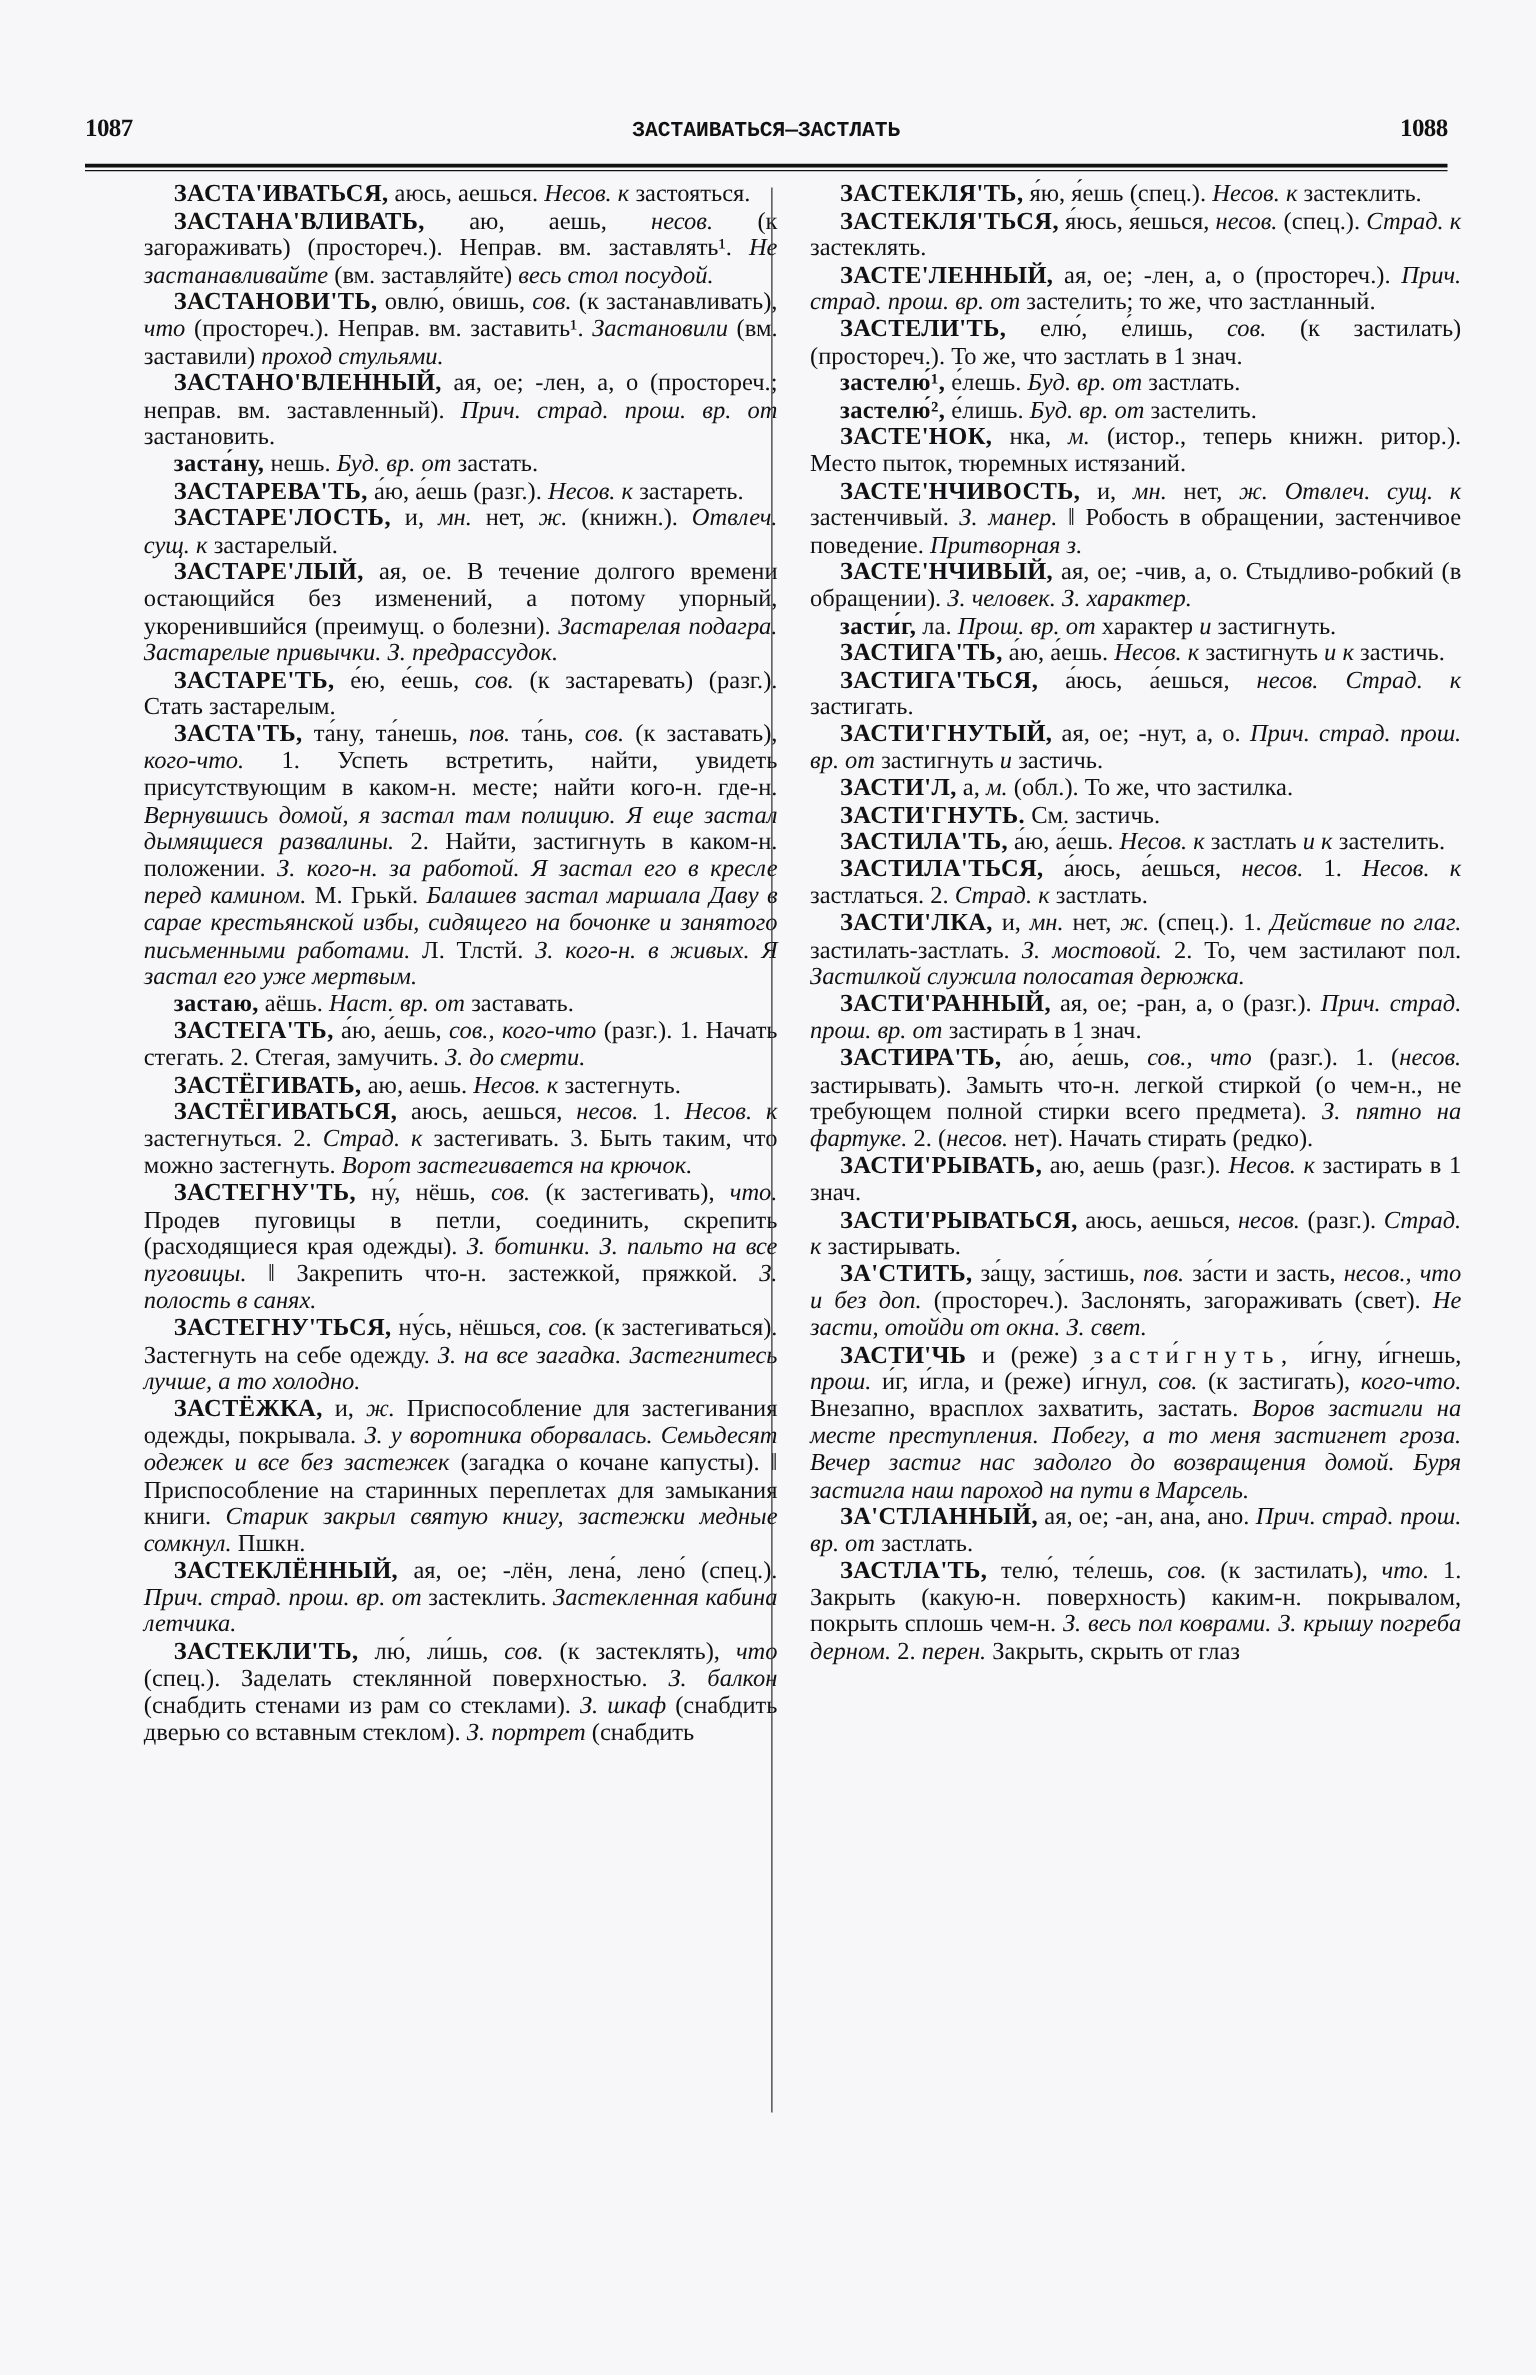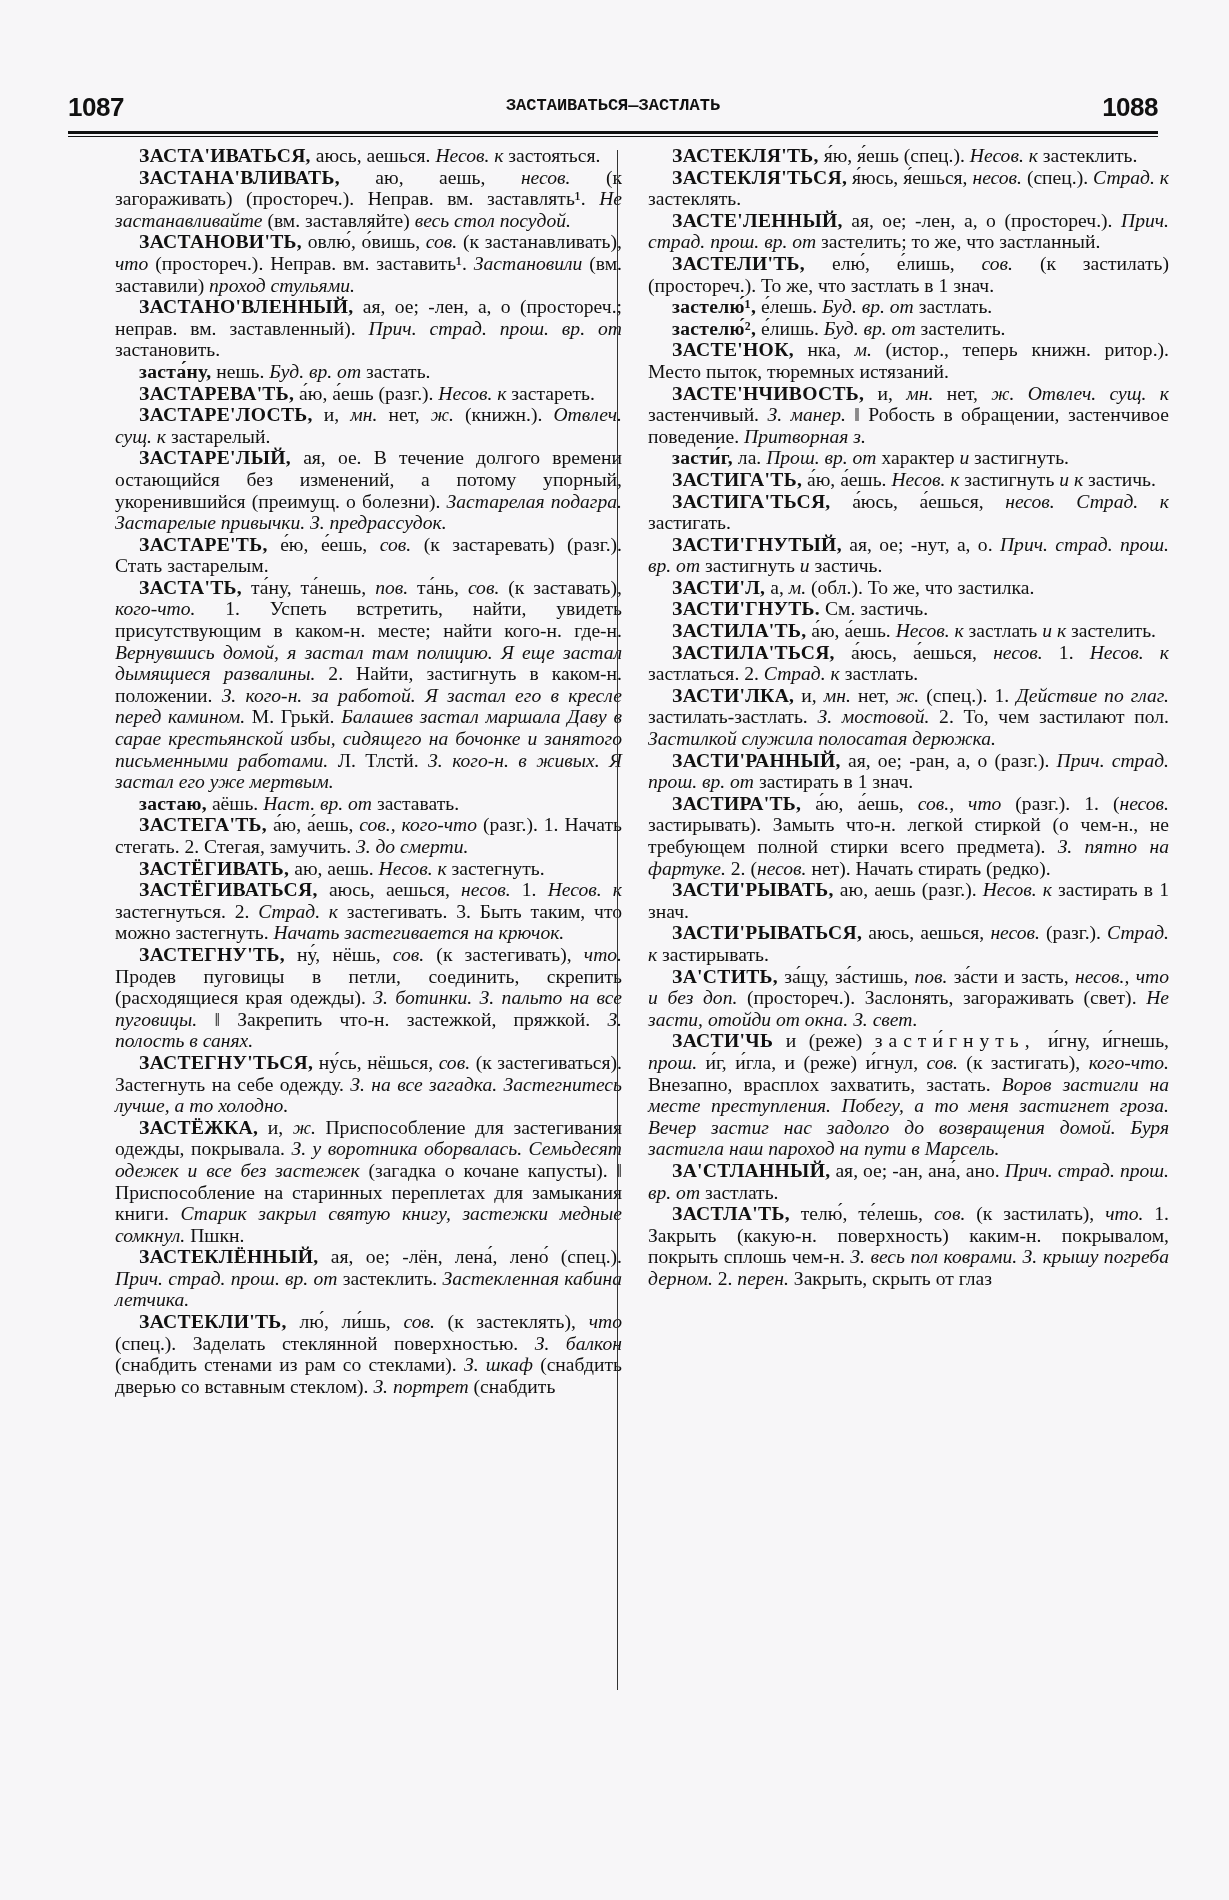--- a/index.html
+++ b/index.html
@@ -1,19 +1,19 @@
 <!DOCTYPE html>
 <html><head>
 <meta charset="utf-8">
 <style>
   html, body { margin:0; padding:0; background:#f7f6f8; }
   body { width:1229px; height:1900px; position:relative; overflow:hidden;
          font-family:"DejaVu Serif","Liberation Serif",serif; color:#111; }
   .header { position:absolute; left:68px; top:92px; width:1090px; height:34px; }
-  .pnum { position:absolute; top:0; font-family:Liberation Sans, sans-serif; font-weight:bold; font-size:26px; letter-spacing:-0.5px; }
+  .pnum { position:absolute; top:0; font-family:Liberation Serif, serif; font-weight:bold; font-size:20px; letter-spacing:-0.5px; }
   .pnum.left { left:0; } .pnum.right { right:0;margin-left:28px; }
   .running { position:absolute; left:0; right:0; top:4px; text-align:center; font-family:Liberation Mono, monospace; font-weight:bold; font-size:17px; }
   .rule { position:absolute; left:68px; width:1090px; background:#111; }
   .rule.r1 { top:131px; height:3px; } .rule.r2 { top:136px; height:1px; }
   .col { position:absolute; top:145px; font-family:"Liberation Serif",serif; font-size:19.6px; line-height:21.6px; text-align:justify;margin-left:17px; }
   .col.left { left:98px; width:507px; }
   .col.right { left:631px; width:521px; }
   .divider { position:absolute; left:617px; top:150px; width:1px; height:1540px; background:#333; }
   .entry { margin:0; text-indent:24px; hyphens:manual; }
   .entry.cont { text-indent:0; }
@@ -39,37 +39,38 @@
     <p class="entry"><span class="hw">ЗАСТАНО'ВЛЕННЫЙ,</span><span> ая, ое; -лен, а, о (простореч.; неправ. вм. заставленный). </span><span class="it">Прич. страд. прош. вр. от</span><span> застановить.</span></p>
     <p class="entry"><span class="hw">заста́ну,</span><span> нешь. </span><span class="it">Буд. вр. от</span><span> застать.</span></p>
     <p class="entry"><span class="hw">ЗАСТАРЕВА'ТЬ,</span><span> а́ю, а́ешь (разг.). </span><span class="it">Несов. к</span><span> застареть.</span></p>
     <p class="entry"><span class="hw">ЗАСТАРЕ'ЛОСТЬ,</span><span> и, </span><span class="it">мн.</span><span> нет, </span><span class="it">ж.</span><span> (книжн.). </span><span class="it">Отвлеч. сущ. к</span><span> застарелый.</span></p>
     <p class="entry"><span class="hw">ЗАСТАРЕ'ЛЫЙ,</span><span> ая, ое. В течение долгого времени остающийся без изменений, а потому упорный, укоренившийся (преимущ. о болезни). </span><span class="it">Застарелая подагра. Застарелые привычки. З. предрассудок.</span></p>
     <p class="entry"><span class="hw">ЗАСТАРЕ'ТЬ,</span><span> е́ю, е́ешь, </span><span class="it">сов.</span><span> (к застаревать) (разг.). Стать застарелым.</span></p>
     <p class="entry"><span class="hw">ЗАСТА'ТЬ,</span><span> та́ну, та́нешь, </span><span class="it">пов.</span><span> та́нь, </span><span class="it">сов.</span><span> (к заставать), </span><span class="it">кого-что.</span><span> 1. Успеть встретить, найти, увидеть присутствующим в каком-н. месте; найти кого-н. где-н. </span><span class="it">Вернувшись домой, я застал там полицию. Я еще застал дымящиеся развалины.</span><span> 2. Найти, застигнуть в каком-н. положении. </span><span class="it">З. кого-н. за работой. Я застал его в кресле перед камином.</span><span> М. Грькй. </span><span class="it">Балашев застал маршала Даву в сарае крестьянской избы, сидящего на бочонке и занятого письменными работами.</span><span> Л. Тлстй. </span><span class="it">З. кого-н. в живых. Я застал его уже мертвым.</span></p>
     <p class="entry"><span class="hw">застаю,</span><span> аёшь. </span><span class="it">Наст. вр. от</span><span> заставать.</span></p>
     <p class="entry"><span class="hw">ЗАСТЕГА'ТЬ,</span><span> а́ю, а́ешь, </span><span class="it">сов., кого-что</span><span> (разг.). 1. Начать стегать. 2. Стегая, замучить. </span><span class="it">З. до смерти.</span></p>
     <p class="entry"><span class="hw">ЗАСТЁГИВАТЬ,</span><span> аю, аешь. </span><span class="it">Несов. к</span><span> застегнуть.</span></p>
-    <p class="entry"><span class="hw">ЗАСТЁГИВАТЬСЯ,</span><span> аюсь, аешься, </span><span class="it">несов.</span><span> 1. </span><span class="it">Несов. к</span><span> застегнуться. 2. </span><span class="it">Страд. к</span><span> застегивать. 3. Быть таким, что можно застегнуть. </span><span class="it">Начать застегивается на крючок.</span></p>
+    <p class="entry"><span class="hw">ЗАСТЁГИВАТЬСЯ,</span><span> аюсь, аешься, </span><span class="it">несов.</span><span> 1. </span><span class="it">Несов. к</span><span> застегнуться. 2. </span><span class="it">Страд. к</span><span> застегивать. 3. Быть таким, что можно застегнуть. </span><span class="it">Ворот застегивается на крючок.</span></p>
     <p class="entry"><span class="hw">ЗАСТЕГНУ'ТЬ,</span><span> ну́, нёшь, </span><span class="it">сов.</span><span> (к застегивать), </span><span class="it">что.</span><span> Продев пуговицы в петли, соединить, скрепить (расходящиеся края одежды). </span><span class="it">З. ботинки. З. пальто на все пуговицы.</span><span> ‖ Закрепить что-н. застежкой, пряжкой. </span><span class="it">З. полость в санях.</span></p>
     <p class="entry"><span class="hw">ЗАСТЕГНУ'ТЬСЯ,</span><span> ну́сь, нёшься, </span><span class="it">сов.</span><span> (к застегиваться). Застегнуть на себе одежду. </span><span class="it">З. на все загадка. Застегнитесь лучше, а то холодно.</span></p>
     <p class="entry"><span class="hw">ЗАСТЁЖКА,</span><span> и, </span><span class="it">ж.</span><span> Приспособление для застегивания одежды, покрывала. </span><span class="it">З. у воротника оборвалась. Семьдесят одежек и все без застежек</span><span> (загадка о кочане капусты). ‖ Приспособление на старинных переплетах для замыкания книги. </span><span class="it">Старик закрыл святую книгу, застежки медные сомкнул.</span><span> Пшкн.</span></p>
     <p class="entry"><span class="hw">ЗАСТЕКЛЁННЫЙ,</span><span> ая, ое; -лён, лена́, лено́ (спец.). </span><span class="it">Прич. страд. прош. вр. от</span><span> застеклить. </span><span class="it">Застекленная кабина летчика.</span></p>
     <p class="entry"><span class="hw">ЗАСТЕКЛИ'ТЬ,</span><span> лю́, ли́шь, </span><span class="it">сов.</span><span> (к застеклять), </span><span class="it">что</span><span> (спец.). Заделать стеклянной поверхностью. </span><span class="it">З. балкон</span><span> (снабдить стенами из рам со стеклами). </span><span class="it">З. шкаф</span><span> (снабдить дверью со вставным стеклом). </span><span class="it">З. портрет</span><span> (снабдить</span></p>
   </div>
 <div class="divider"></div>
 <div class="col right">
     <p class="entry"><span class="hw">ЗАСТЕКЛЯ'ТЬ,</span><span> я́ю, я́ешь (спец.). </span><span class="it">Несов. к</span><span> застеклить.</span></p>
     <p class="entry"><span class="hw">ЗАСТЕКЛЯ'ТЬСЯ,</span><span> я́юсь, я́ешься, </span><span class="it">несов.</span><span> (спец.). </span><span class="it">Страд. к</span><span> застеклять.</span></p>
     <p class="entry"><span class="hw">ЗАСТЕ'ЛЕННЫЙ,</span><span> ая, ое; -лен, а, о (простореч.). </span><span class="it">Прич. страд. прош. вр. от</span><span> застелить; то же, что застланный.</span></p>
     <p class="entry"><span class="hw">ЗАСТЕЛИ'ТЬ,</span><span> елю́, е́лишь, </span><span class="it">сов.</span><span> (к застилать) (простореч.). То же, что застлать в 1 знач.</span></p>
     <p class="entry"><span class="hw">застелю́¹,</span><span> е́лешь. </span><span class="it">Буд. вр. от</span><span> застлать.</span></p>
     <p class="entry"><span class="hw">застелю́²,</span><span> е́лишь. </span><span class="it">Буд. вр. от</span><span> застелить.</span></p>
     <p class="entry"><span class="hw">ЗАСТЕ'НОК,</span><span> нка, </span><span class="it">м.</span><span> (истор., теперь книжн. ритор.). Место пыток, тюремных истязаний.</span></p>
     <p class="entry"><span class="hw">ЗАСТЕ'НЧИВОСТЬ,</span><span> и, </span><span class="it">мн.</span><span> нет, </span><span class="it">ж. Отвлеч. сущ. к</span><span> застенчивый. </span><span class="it">З. манер.</span><span> ‖ Робость в обращении, застенчивое поведение. </span><span class="it">Притворная з.</span></p>
+    <p class="entry"><span class="hw">ЗАСТЕ'НЧИВЫЙ,</span><span> ая, ое; -чив, а, о. Стыдливо-робкий (в обращении). </span><span class="it">З. человек. З. характер.</span></p>
     <p class="entry"><span class="hw">засти́г,</span><span> ла. </span><span class="it">Прош. вр. от</span><span> характер </span><span class="it">и</span><span> застигнуть.</span></p>
     <p class="entry"><span class="hw">ЗАСТИГА'ТЬ,</span><span> а́ю, а́ешь. </span><span class="it">Несов. к</span><span> застигнуть </span><span class="it">и к</span><span> застичь.</span></p>
     <p class="entry"><span class="hw">ЗАСТИГА'ТЬСЯ,</span><span> а́юсь, а́ешься, </span><span class="it">несов. Страд. к</span><span> застигать.</span></p>
     <p class="entry"><span class="hw">ЗАСТИ'ГНУТЫЙ,</span><span> ая, ое; -нут, а, о. </span><span class="it">Прич. страд. прош. вр. от</span><span> застигнуть </span><span class="it">и</span><span> застичь.</span></p>
     <p class="entry"><span class="hw">ЗАСТИ'Л,</span><span> а, </span><span class="it">м.</span><span> (обл.). То же, что застилка.</span></p>
     <p class="entry"><span class="hw">ЗАСТИ'ГНУТЬ.</span><span> См. застичь.</span></p>
     <p class="entry"><span class="hw">ЗАСТИЛА'ТЬ,</span><span> а́ю, а́ешь. </span><span class="it">Несов. к</span><span> застлать </span><span class="it">и к</span><span> застелить.</span></p>
     <p class="entry"><span class="hw">ЗАСТИЛА'ТЬСЯ,</span><span> а́юсь, а́ешься, </span><span class="it">несов.</span><span> 1. </span><span class="it">Несов. к</span><span> застлаться. 2. </span><span class="it">Страд. к</span><span> застлать.</span></p>
     <p class="entry"><span class="hw">ЗАСТИ'ЛКА,</span><span> и, </span><span class="it">мн.</span><span> нет, </span><span class="it">ж.</span><span> (спец.). 1. </span><span class="it">Действие по глаг.</span><span> застилать-застлать. </span><span class="it">З. мостовой.</span><span> 2. То, чем застилают пол. </span><span class="it">Застилкой служила полосатая дерюжка.</span></p>
     <p class="entry"><span class="hw">ЗАСТИ'РАННЫЙ,</span><span> ая, ое; -ран, а, о (разг.). </span><span class="it">Прич. страд. прош. вр. от</span><span> застирать в 1 знач.</span></p>

